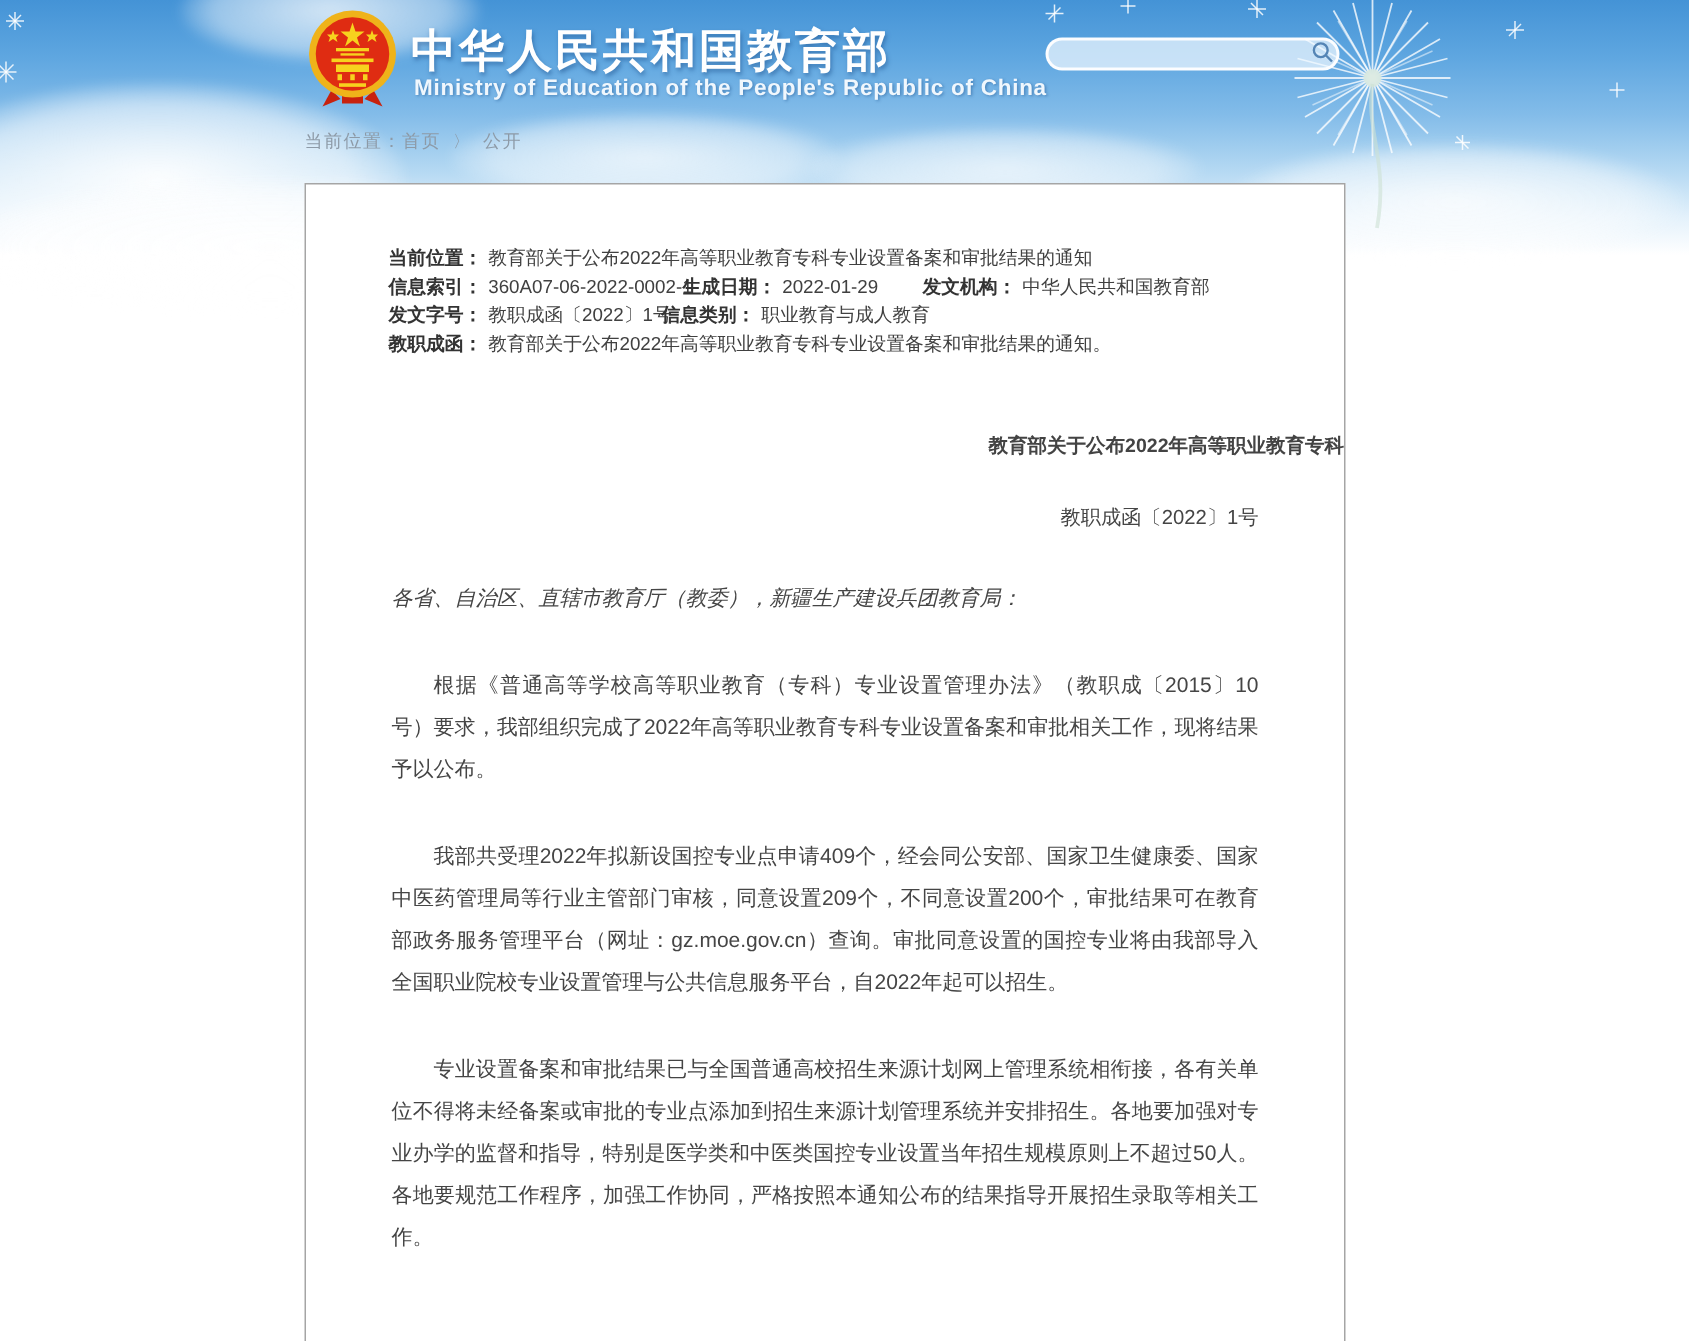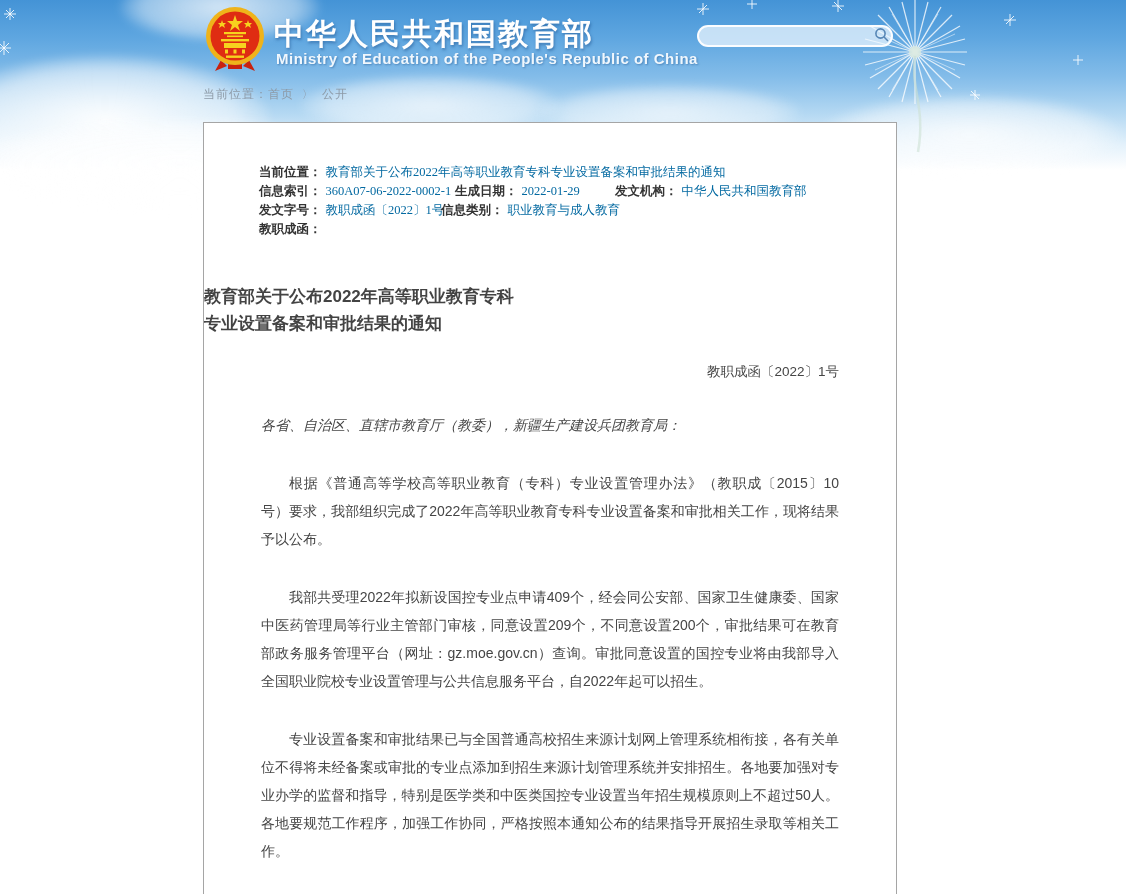--- a/index.html
+++ b/index.html
@@ -72,28 +72,28 @@
     background:#ffffff; border:1px solid #a5a5a5;
   }
 
   .meta {
     margin:40px 28px 0 55px;
     font-size:12.5px; line-height:19px; color:#666;
   }
   .meta .row { display:flex; }
   .meta .cell { display:flex; white-space:nowrap; }
   .meta .lab { font-weight:bold; color:#333; margin-right:4px; }
-  .meta .val { color:#0369a1;font-family:Liberation Serif, serif; }
+  .meta .val { color:#404040; }
   .meta .w1 { width:196px;align-items:flex-end; }
   .meta .w2 { width:160px; }
   .meta .w3 { width:182px; }
 
   .doc-title {
-    margin-top:44px; text-align:left;
-    font-size:17px; font-weight:bold; color:#434343; line-height:27px;
+    margin-top:44px; text-align:right;
+    font-size:13px; font-weight:bold; color:#434343; line-height:27px;
   }
   .doc-number {
     margin:26px 57px 0 0; text-align:right;
     font-size:13.5px; color:#454545;
   }
 
   .doc-body {
     margin:30px 57px 0 57px;
     font-size:14px; color:#454545; line-height:28px; text-align:justify;
   }
@@ -247,27 +247,27 @@
           <span class="val">教职成函〔2022〕1号</span>
         </span>
       <span class="cell">
           <span class="lab">信息类别：</span>
           <span class="val">职业教育与成人教育</span>
         </span>
     </div>
     <div class="row">
       <span class="cell">
           <span class="lab">教职成函：</span>
+          <span class="val">教育部关于公布2022年高等职业教育专科专业设置备案和审批结果的通知。</span>
         </span>
     </div>
   </div>
 
   <div class="doc-title">
     <div>教育部关于公布2022年高等职业教育专科</div>
-    <div>专业设置备案和审批结果的通知</div>
   </div>
 
   <div class="doc-number">教职成函〔2022〕1号</div>
 
   <div class="doc-body">
     <p class="salutation">各省、自治区、直辖市教育厅（教委），新疆生产建设兵团教育局：</p>
     <p class="para">根据《普通高等学校高等职业教育（专科）专业设置管理办法》（教职成〔2015〕10号）要求，我部组织完成了2022年高等职业教育专科专业设置备案和审批相关工作，现将结果予以公布。</p>
     <p class="para">我部共受理2022年拟新设国控专业点申请409个，经会同公安部、国家卫生健康委、国家中医药管理局等行业主管部门审核，同意设置209个，不同意设置200个，审批结果可在教育部政务服务管理平台（网址：gz.moe.gov.cn）查询。审批同意设置的国控专业将由我部导入全国职业院校专业设置管理与公共信息服务平台，自2022年起可以招生。</p>
     <p class="para">专业设置备案和审批结果已与全国普通高校招生来源计划网上管理系统相衔接，各有关单位不得将未经备案或审批的专业点添加到招生来源计划管理系统并安排招生。各地要加强对专业办学的监督和指导，特别是医学类和中医类国控专业设置当年招生规模原则上不超过50人。各地要规范工作程序，加强工作协同，严格按照本通知公布的结果指导开展招生录取等相关工作。</p>
 

